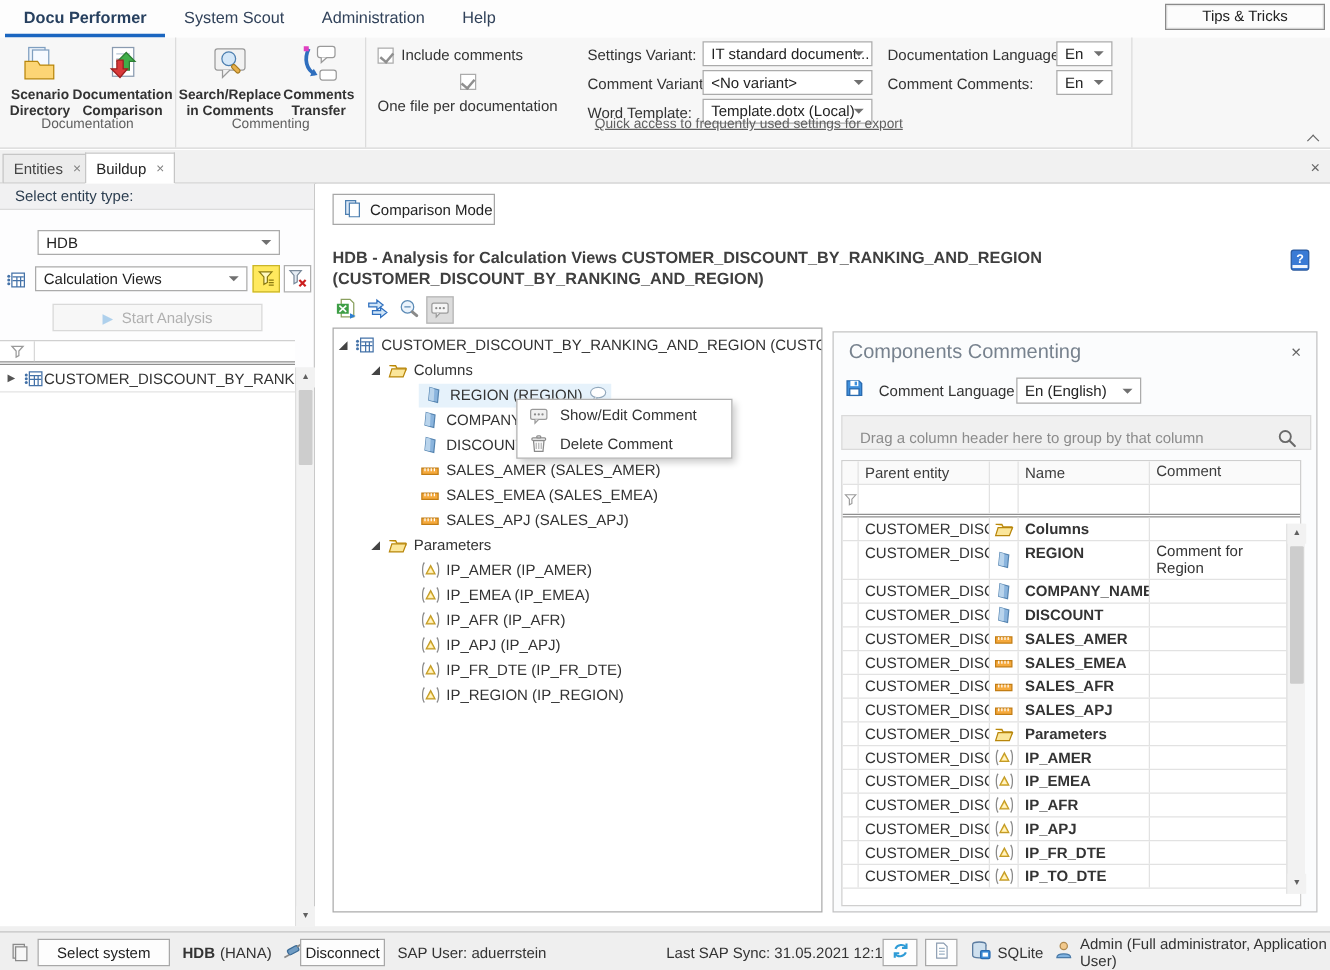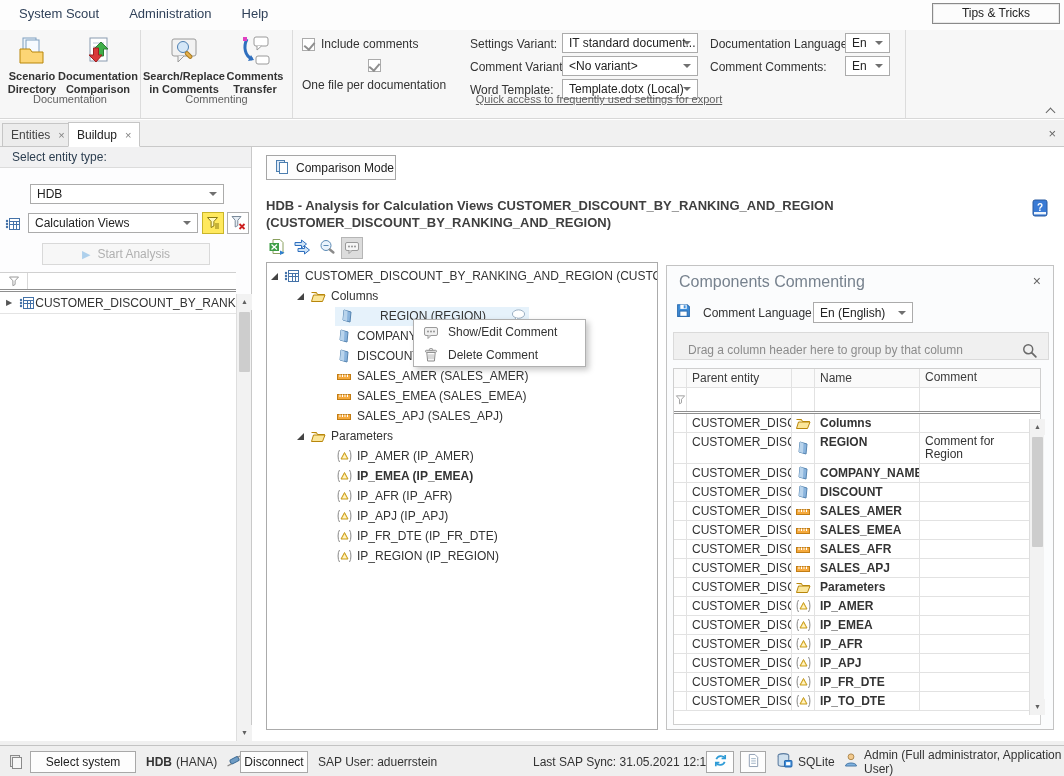--- a/index.html
+++ b/index.html
@@ -85,21 +85,21 @@
   .tool-btn.pressed { background:#dcdcdc; border:1px solid #b5b5b5; }
 
   
   .tree-box { position:absolute; left:13px; top:115px; width:392px; height:468px; border:1px solid #ababab;
               background:#fff; overflow:hidden; padding-top:3px; }
   .tree-row { height:20px; display:flex; align-items:center; white-space:nowrap; font-size:12px; color:#333; }
   .twisty { width:0; height:0; border-bottom:7px solid #444; border-left:7px solid transparent;
             margin-right:5px; flex:none; }
   .tree-icon { width:18px; flex:none; display:flex; justify-content:center; margin-right:4px; }
   .tree-label { overflow:hidden; }
-  .tree-sel { background:#e6f2fb; padding:1px 3px; display:flex; align-items:center; gap:20px; }
+  .tree-sel { background:#e6f2fb; padding:1px 3px; display:flex; align-items:center; gap:0; }
 
   
   .ctx-menu { position:absolute; left:160px; top:172px; width:173px; background:#fff;
               border:1px solid #b0b0b0; box-shadow:3px 3px 6px rgba(0,0,0,.22); z-index:50; }
   .ctx-item { height:23px; display:flex; align-items:center; font-size:12px; color:#333; }
   .ctx-item .ci { width:34px; flex:none; display:flex; justify-content:center; }
 
   
   .comp-panel { position:absolute; left:413px; top:118px; width:388px; height:465px;
                 border:1px solid #c3c3c3; background:#fbfcfd; }
@@ -134,20 +134,21 @@
             justify-content:center; font-size:12px; color:#222; }
   .gap-band { position:absolute; left:0; top:741px; width:1064px; height:4px; background:#f0f0f0; }
 </style>
 </head>
 <body>
 
 <div class="app">
 
   <div class="menubar">
     <div class="menu-tabs" id="menu-tabs">
+        <div class="menu-tab active">Docu Performer</div>
         <div class="menu-tab">System Scout</div>
         <div class="menu-tab">Administration</div>
         <div class="menu-tab">Help</div>
       </div>
     <div class="tips-btn">Tips &amp; Tricks</div>
   </div>
 
   <div class="ribbon">
     <div class="big-btn" style="left:6px;width:52px;">
       <span class="bicon">
@@ -485,21 +486,21 @@
                 <path d="M13.5 2 C15.4 4.3 15.4 11.7 13.5 14" stroke="#8a8a8a" fill="none"></path>
                 <polygon points="8.5,4.5 12,11 5,11" fill="#ffd95e" stroke="#c29b29"></polygon>
                 <polygon points="8.5,6.5 10.6,10.2 6.4,10.2" fill="#fff3c8"></polygon>
               </svg>
             </span>
             <span class="tree-label">IP_AMER (IP_AMER)</span>
           </span>
         </div>
         <div class="tree-row" style="padding-left: 56px;">
           <span style="width: 12px; flex: 0 0 auto;"></span>
-          <span style="display: flex; align-items: center; font-weight: bold;">
+          <span style="display: flex; align-items: center;">
             <span class="tree-icon">
               <svg width="17" height="16" viewBox="0 0 17 16">
                 <path d="M3.5 2 C1.6 4.3 1.6 11.7 3.5 14" stroke="#8a8a8a" fill="none"></path>
                 <path d="M13.5 2 C15.4 4.3 15.4 11.7 13.5 14" stroke="#8a8a8a" fill="none"></path>
                 <polygon points="8.5,4.5 12,11 5,11" fill="#ffd95e" stroke="#c29b29"></polygon>
                 <polygon points="8.5,6.5 10.6,10.2 6.4,10.2" fill="#fff3c8"></polygon>
               </svg>
             </span>
             <span class="tree-label">IP_EMEA (IP_EMEA)</span>
           </span>

